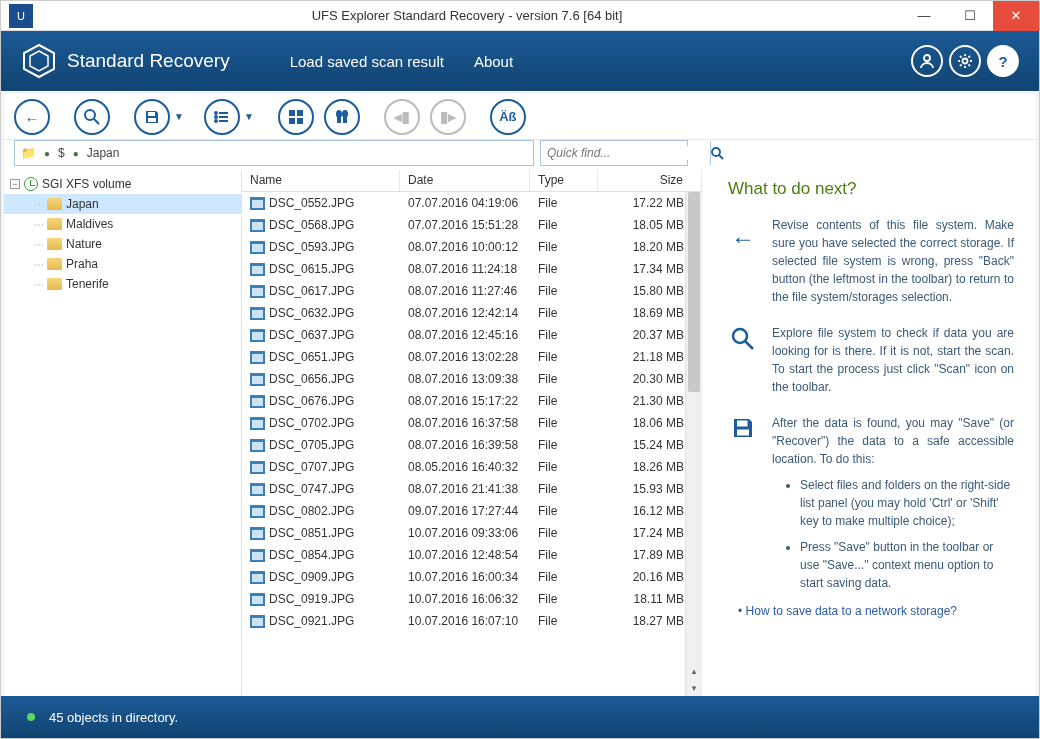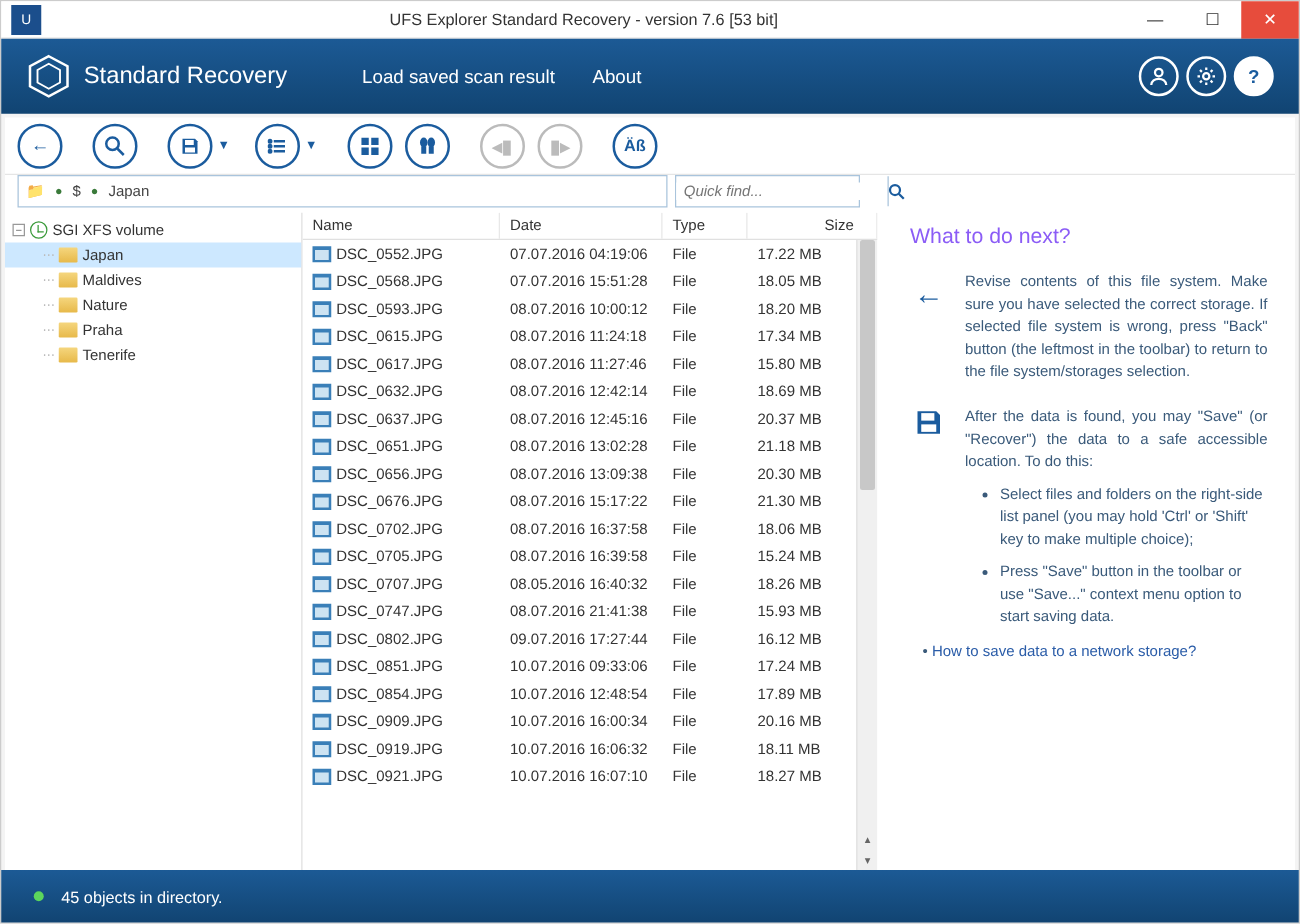--- a/index.html
+++ b/index.html
@@ -47,47 +47,47 @@
 .col.date{width:130px}
 .col.type{width:68px}
 .col.size{flex:1;text-align:right;padding-right:18px}
 .list-body{flex:1;overflow-y:hidden;position:relative}
 .list-rows{position:absolute;inset:0;overflow:hidden}
 .row{display:flex;height:22px;font-size:12px;color:#333;align-items:center}
 .row .cell{padding:0 8px;white-space:nowrap;overflow:hidden}
 .row .name{width:158px;display:flex;align-items:flex-end;gap:4px}
 .row .date{width:130px}
 .row .type{width:68px}
-.row .size{flex:1;text-align:left;padding-right:18px}
+.row .size{flex:1;text-align:right;padding-right:18px}
 .thumb{width:15px;height:13px;background:#3a7fb8;display:inline-block;position:relative;flex-shrink:0}
 .thumb::after{content:"";position:absolute;top:3px;left:2px;right:2px;bottom:2px;background:#cde3f2}
 .scrollbar{position:absolute;right:0;top:0;bottom:0;width:17px;background:#f0f0f0;border-left:1px solid #e0e0e0}
 .scroll-thumb{position:absolute;left:2px;right:2px;top:0;height:200px;background:#c8c8c8;border-radius:2px}
 .scroll-arrow{position:absolute;left:0;right:0;height:17px;display:flex;align-items:center;justify-content:center;font-size:9px;color:#666;cursor:pointer}
 .scroll-arrow.up{top:calc(100% - 34px)}
 .scroll-arrow.down{bottom:0}
 .side{flex:1;padding:6px 22px 10px 26px;font-size:12px;color:#3a5a7a;line-height:1.5;overflow:hidden}
-.side h2{color:#8b5cf6;font-size:17px;font-weight:400;margin-bottom:14px}
+.side h2{color:#4d7c0f;font-size:17px;font-weight:400;margin-bottom:14px}
 .side-block{display:flex;gap:14px;margin-bottom:18px;text-align:justify}
 .side-icon{width:30px;flex-shrink:0;color:#1b5c9e;font-size:24px;display:flex;justify-content:center;padding-top:2px}
 .side ul{margin:8px 0 0 56px;padding-left:16px}
 .side ul li{margin-bottom:8px}
 .side a{color:#2a5ca8;text-decoration:none}
 .attn{color:#9a4444;margin-top:6px;text-align:justify}
 .attn b{font-weight:bold}
 .statusbar{height:42px;background:linear-gradient(to bottom,#1c5a95,#114472);color:#fff;display:flex;align-items:center;padding:0 26px;font-size:13px}
 .status-dot{width:8px;height:8px;background:#5cd65c;border-radius:50%;margin-right:14px}
 </style>
 </head>
 <body>
 
 <div class="wnd">
   <div class="titlebar">
     <div class="title-icon">U</div>
-    <div class="title-text">UFS Explorer Standard Recovery - version 7.6 [53 bit]</div>
+    <div class="title-text">UFS Explorer Standard Recovery - version 7.6 [64 bit]</div>
     <div class="wbtn">—</div>
     <div class="wbtn">☐</div>
     <div class="wbtn close">✕</div>
   </div>
 
   <div class="header">
     <div class="logo">
       <svg viewBox="0 0 36 36">
           <polygon points="18,2 33,10 33,26 18,34 3,26 3,10" fill="none" stroke="#fff" stroke-width="2"></polygon>
           <polygon points="18,8 27,13 27,23 18,28 9,23 9,13" fill="none" stroke="#fff" stroke-width="1.5"></polygon>
@@ -422,20 +422,29 @@
           </div>
         </div>
       </div>
 
       <div class="side">
         <h2>What to do next?</h2>
         <div class="side-block">
           <div class="side-icon">←</div>
           <div>Revise contents of this file system. Make sure you have selected the correct storage. If selected file system is wrong, press "Back" button (the leftmost in the toolbar) to return to the file system/storages selection.</div>
         </div>
+        <div class="side-block">
+          <div class="side-icon">
+              <svg width="26" height="26" viewBox="0 0 26 26" fill="none" stroke="#1b5c9e" stroke-width="2.5">
+                <circle cx="10" cy="10" r="7"></circle>
+                <line x1="15" y1="15" x2="23" y2="23"></line>
+              </svg>
+            </div>
+          <div>Explore file system to check if data you are looking for is there. If it is not, start the scan. To start the process just click "Scan" icon on the toolbar.</div>
+        </div>
         <div class="side-block" style="margin-bottom:4px">
           <div class="side-icon">
               <svg width="24" height="24" viewBox="0 0 16 16" fill="#1b5c9e">
                 <path d="M2 2h10l2 2v10H2z"></path>
                 <rect x="4" y="3" width="7" height="4" fill="#fff"></rect>
                 <rect x="4" y="9" width="8" height="4" fill="#fff"></rect>
               </svg>
             </div>
           <div>After the data is found, you may "Save" (or "Recover") the data to a safe accessible location. To do this:</div>
         </div>

